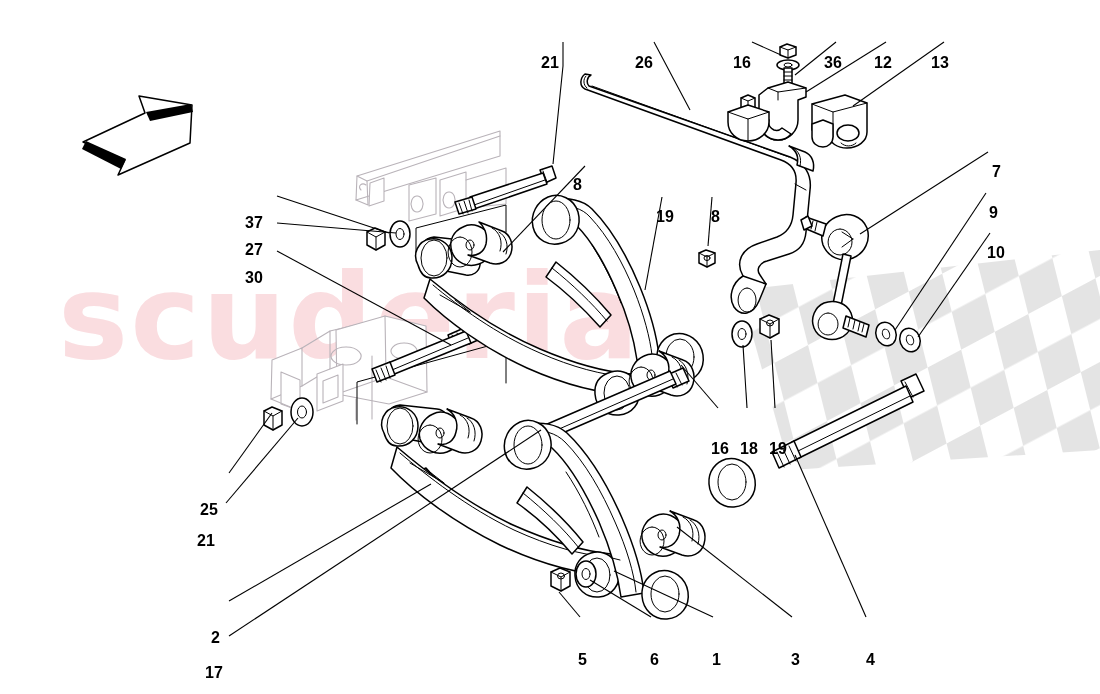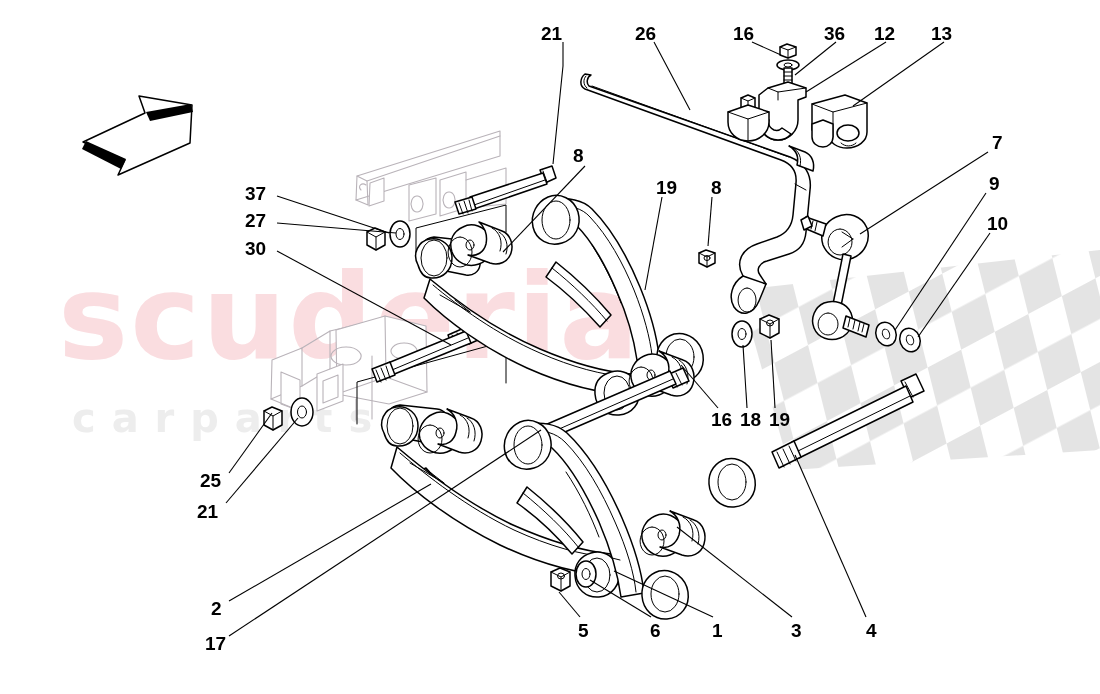--- a/index.html
+++ b/index.html
@@ -21,22 +21,22 @@
   .wm-carparts{
     position:absolute;left:72px;top:398px;
     font-size:40px;font-weight:bold;
     font-family:"DejaVu Sans", sans-serif;
     color:#ededed;line-height:1;white-space:nowrap;
     letter-spacing:1px;
   }
   .lbl{
     position:absolute;
     font-family:"Liberation Sans", sans-serif;
-    font-size:19px;font-weight:bold;color:#000000;
-    line-height:1;white-space:nowrap;
+    font-size:16px;font-weight:bold;color:#000000;
+    line-height:1;white-space:nowrap;margin-top:31px;
   }
 </style>
 </head>
 <body>
 
 <div id="stage">
 
   <div class="wm-layer">
     <svg width="1100" height="694">
       <defs>
@@ -49,21 +49,20 @@
         </clipPath>
       </defs>
       <g clip-path="url(#flagclip)">
         <rect x="700" y="230" width="420" height="260" fill="url(#checkers)"></rect>
       </g>
       <g clip-path="url(#flagclip)" opacity="0.9">
         <rect x="700" y="230" width="420" height="260" fill="none"></rect>
       </g>
     </svg>
     <div class="wm-scuderia">scuderia</div>
-    <div class="wm-carparts">c a r p a r t s</div>
   </div>
 
   <svg width="1100" height="694" viewBox="0 0 1100 694">
     <defs>
       <style>
         .s  { fill:#ffffff; stroke:#000000; stroke-width:1.5; stroke-linejoin:round; stroke-linecap:round; }
         .sn { fill:none;    stroke:#000000; stroke-width:1.5; stroke-linejoin:round; stroke-linecap:round; }
         .t  { fill:none;    stroke:#000000; stroke-width:1;   stroke-linejoin:round; stroke-linecap:round; }
         .tf { fill:#ffffff; stroke:#000000; stroke-width:1;   stroke-linejoin:round; stroke-linecap:round; }
         .g  { fill:none;    stroke:#b9b3b9; stroke-width:1.1; stroke-linejoin:round; stroke-linecap:round; }

